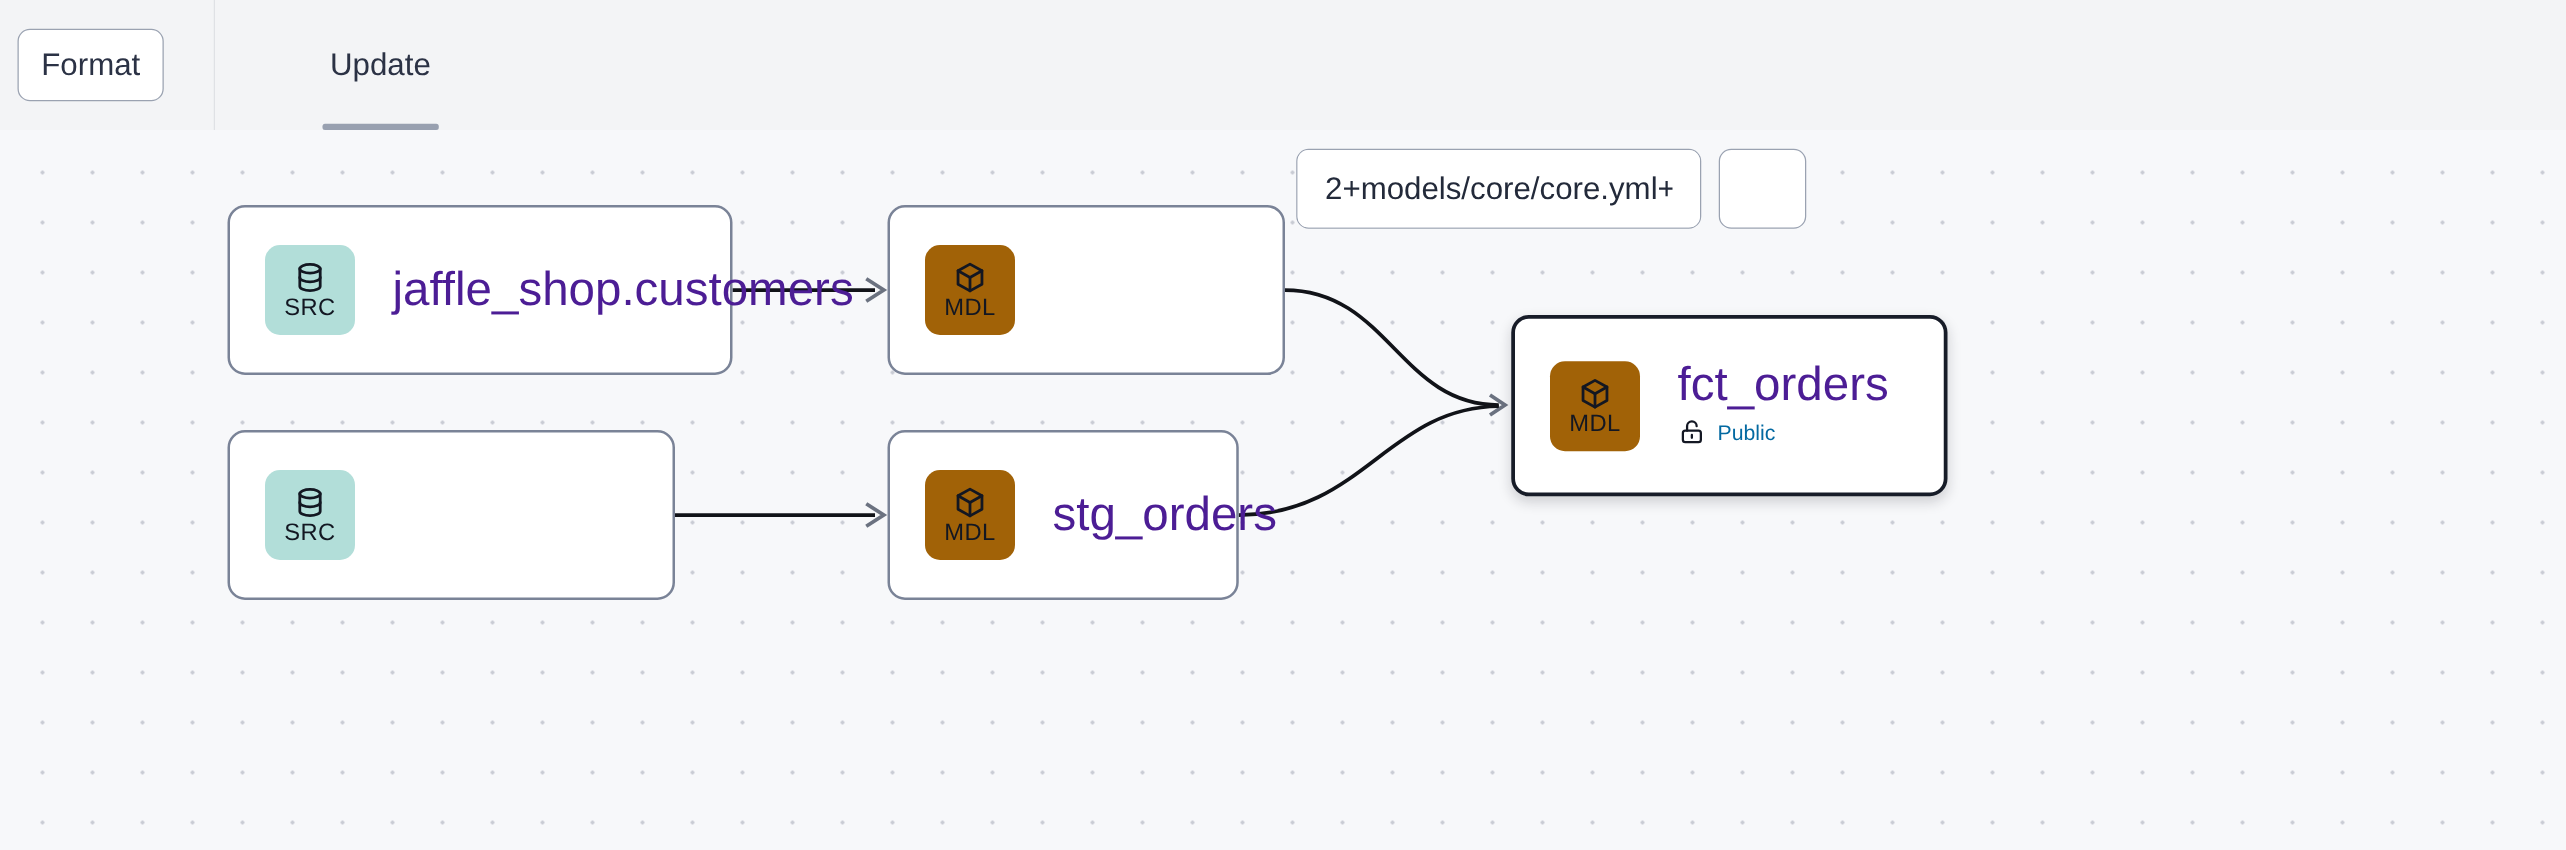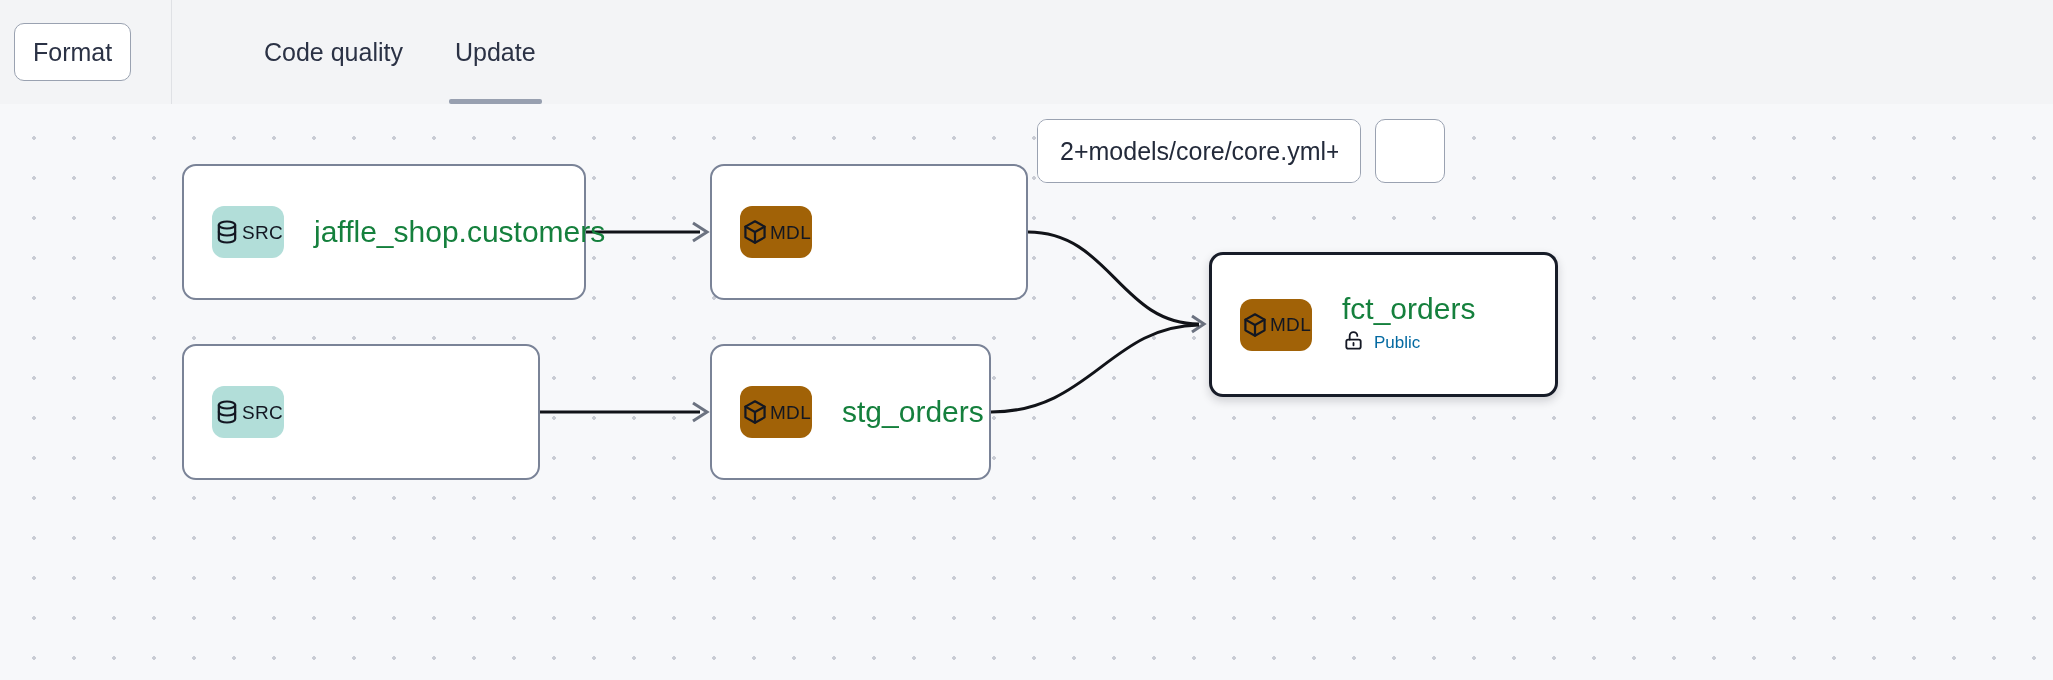--- a/index.html
+++ b/index.html
@@ -99,24 +99,24 @@
     align-items: center;
     padding-left: 28px;
     cursor: pointer;
   }
   .node.selected {
     border: 3px solid #171c28;
     box-shadow: 0 4px 10px rgba(20,24,35,0.18);
   }
   .badge {
     width: 72px;
-    height: 52px;
+    height: 72px;
     border-radius: 12px;
     display: flex;
-    flex-direction: row;
+    flex-direction: column;
     align-items: center;
     justify-content: center;
     flex: 0 0 auto;
     gap: 1px;
   }
   .badge.src { background: #b2ded9; }
   .badge.mdl { background: #a16207; }
   .badge svg { display: block; }
   .badge-text {
     font-size: 19px;
@@ -126,22 +126,22 @@
     font-family: "Liberation Sans", sans-serif;
   }
   .node-body {
     margin-left: 30px;
     display: flex;
     flex-direction: column;
     justify-content: center;
     gap: 4px;
   }
   .node-title {
-    font-size: 30px;
-    color: #15803d;
+    font-size: 38px;
+    color: #4c1d95;
     white-space: nowrap;
     line-height: 1.12;
   }
   .node-sub {
     display: flex;
     align-items: center;
     gap: 9px;
     font-size: 17px;
     color: #0369a1;
     line-height: 1.1;
@@ -206,24 +206,20 @@
 </head>
 <body>
 
 <div class="toolbar">
 
   <div class="toolbar-left">
     <button class="format-button">Format</button>
   </div>
 
   <div class="tabs">
-    <div class="tab">
-      <span>Code quality</span>
-      <span class="tab-underline"></span>
-    </div>
     <div class="tab active">
       <span>Update</span>
       <span class="tab-underline"></span>
     </div>
   </div>
 
 </div>
 
 <div class="canvas">
 

